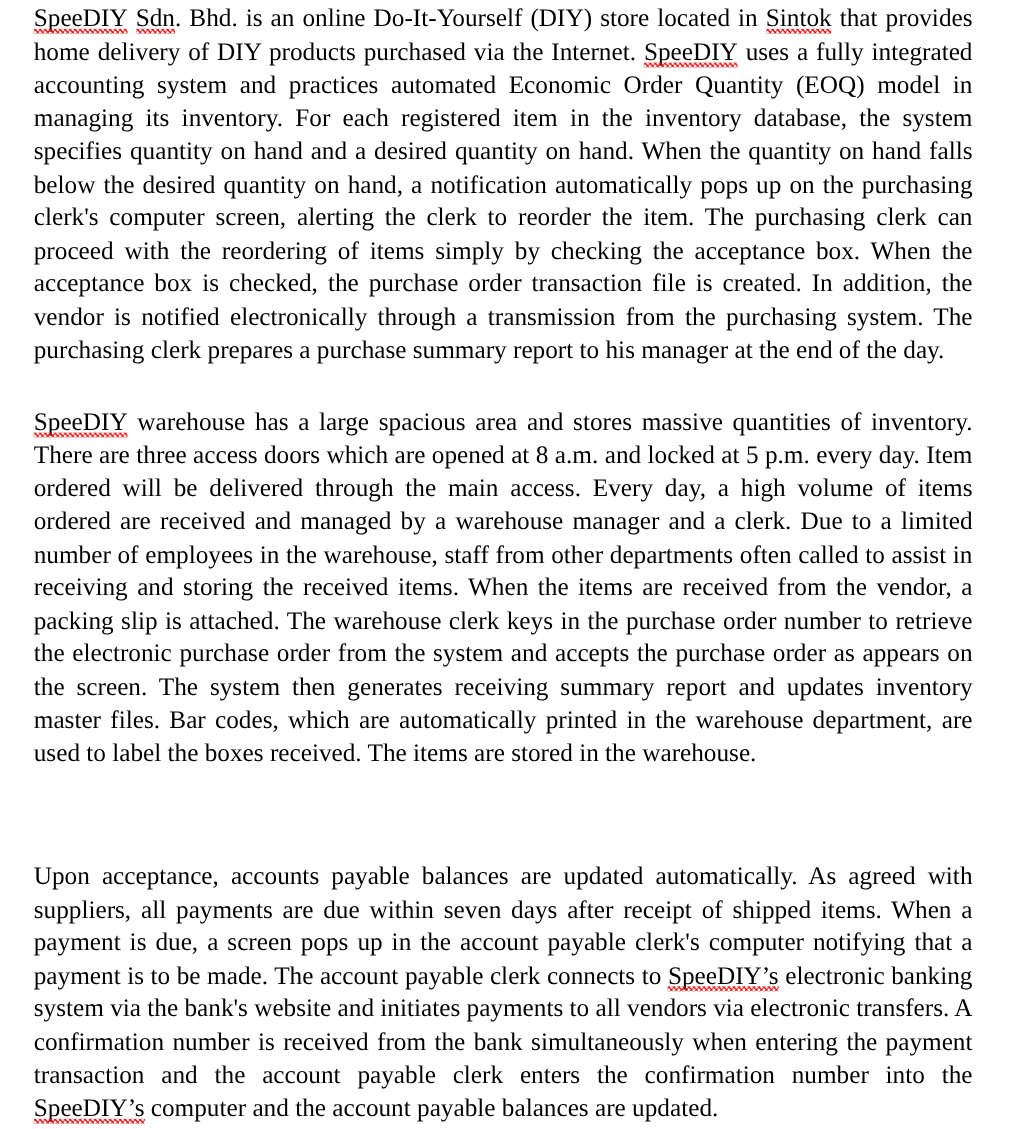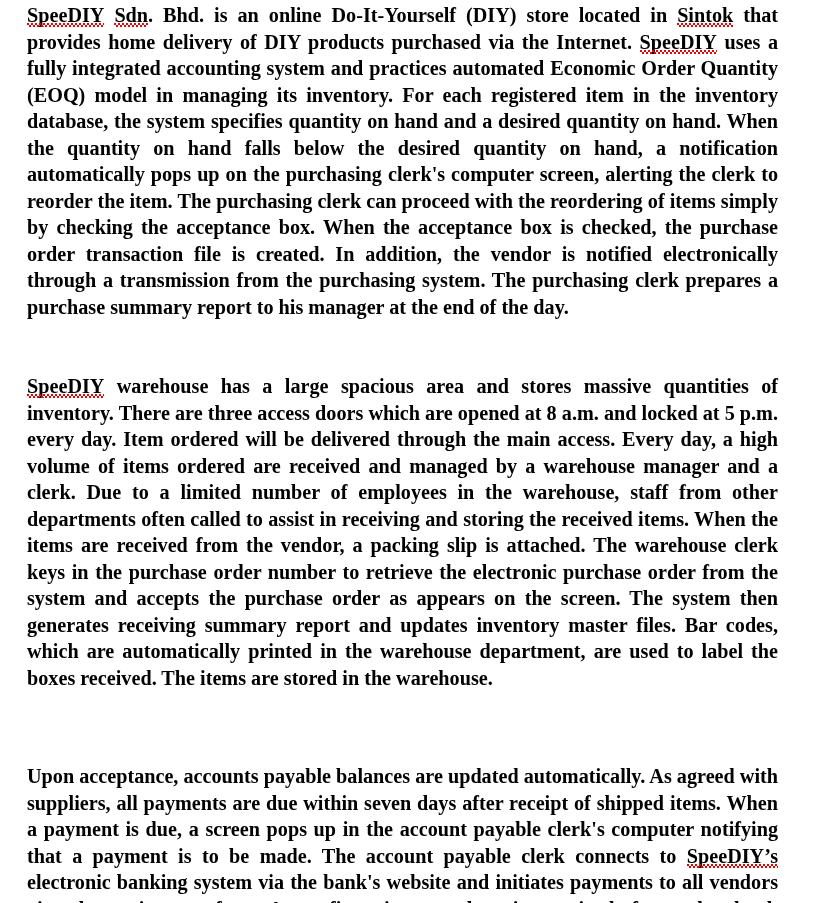--- a/index.html
+++ b/index.html
@@ -24,24 +24,23 @@
   }
   .doc-paragraph {
     font-size: 20.2px;
     line-height: 26.5px;
     text-align: justify;
     text-justify: inter-word;
     margin: 0;
     hyphens: none;
     -webkit-hyphens: none;
     word-spacing: 0px;
-    font-weight: bold;
   }
   .doc-paragraph.p1 { margin-top: 2px; }
-  .doc-paragraph.p2 { margin-top: 53px; }
+  .doc-paragraph.p2 { margin-top: 31px; }
   .doc-paragraph.p3 { margin-top: 72px; }
 
   
   .misspelled {
     position: relative;
     white-space: nowrap;
   }
   .misspelled::after {
     content: "";
     position: absolute;

